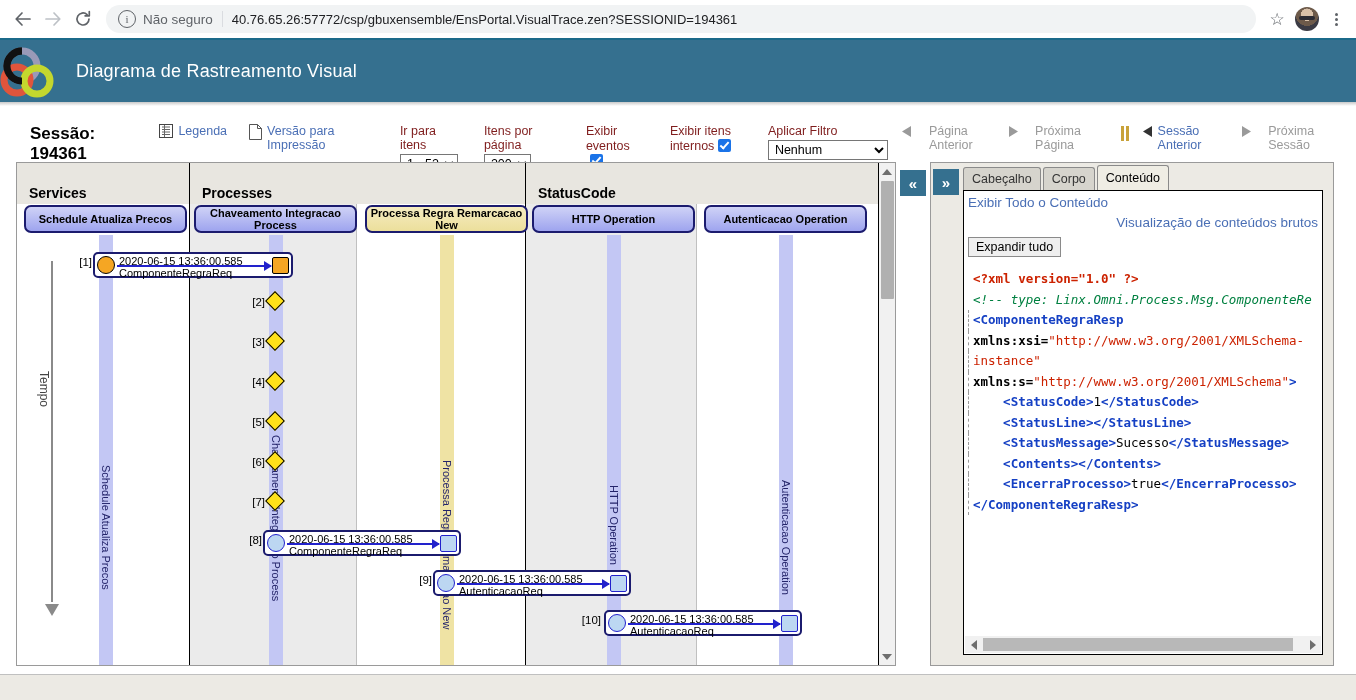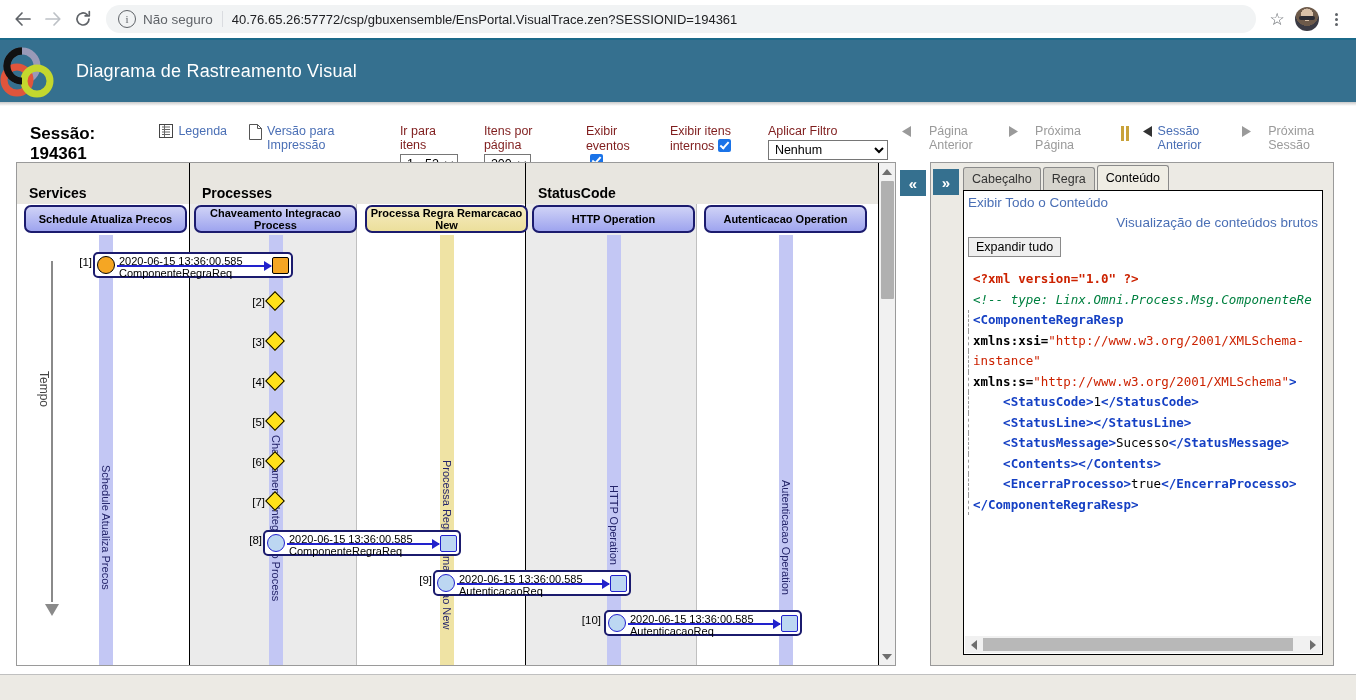--- a/index.html
+++ b/index.html
@@ -434,21 +434,21 @@
     </div>
   </div>
 
   <div class="collapse">«</div>
 
   <div class="detail">
     <div class="collapse" style="position:absolute;left:2px;top:6px;margin:0;">»</div>
 
     <div class="tabs">
       <div class="tab">Cabeçalho</div>
-      <div class="tab">Regra</div>
+      <div class="tab">Corpo</div>
       <div class="tab sel">Conteúdo</div>
     </div>
 
     <div class="panel-body">
       <div class="pb-links">
         <span class="lnk1">Exibir Todo o Conteúdo</span>
         <span class="lnk2">Visualização de conteúdos brutos</span>
       </div>
       <button class="expbtn">Expandir tudo</button>
 

